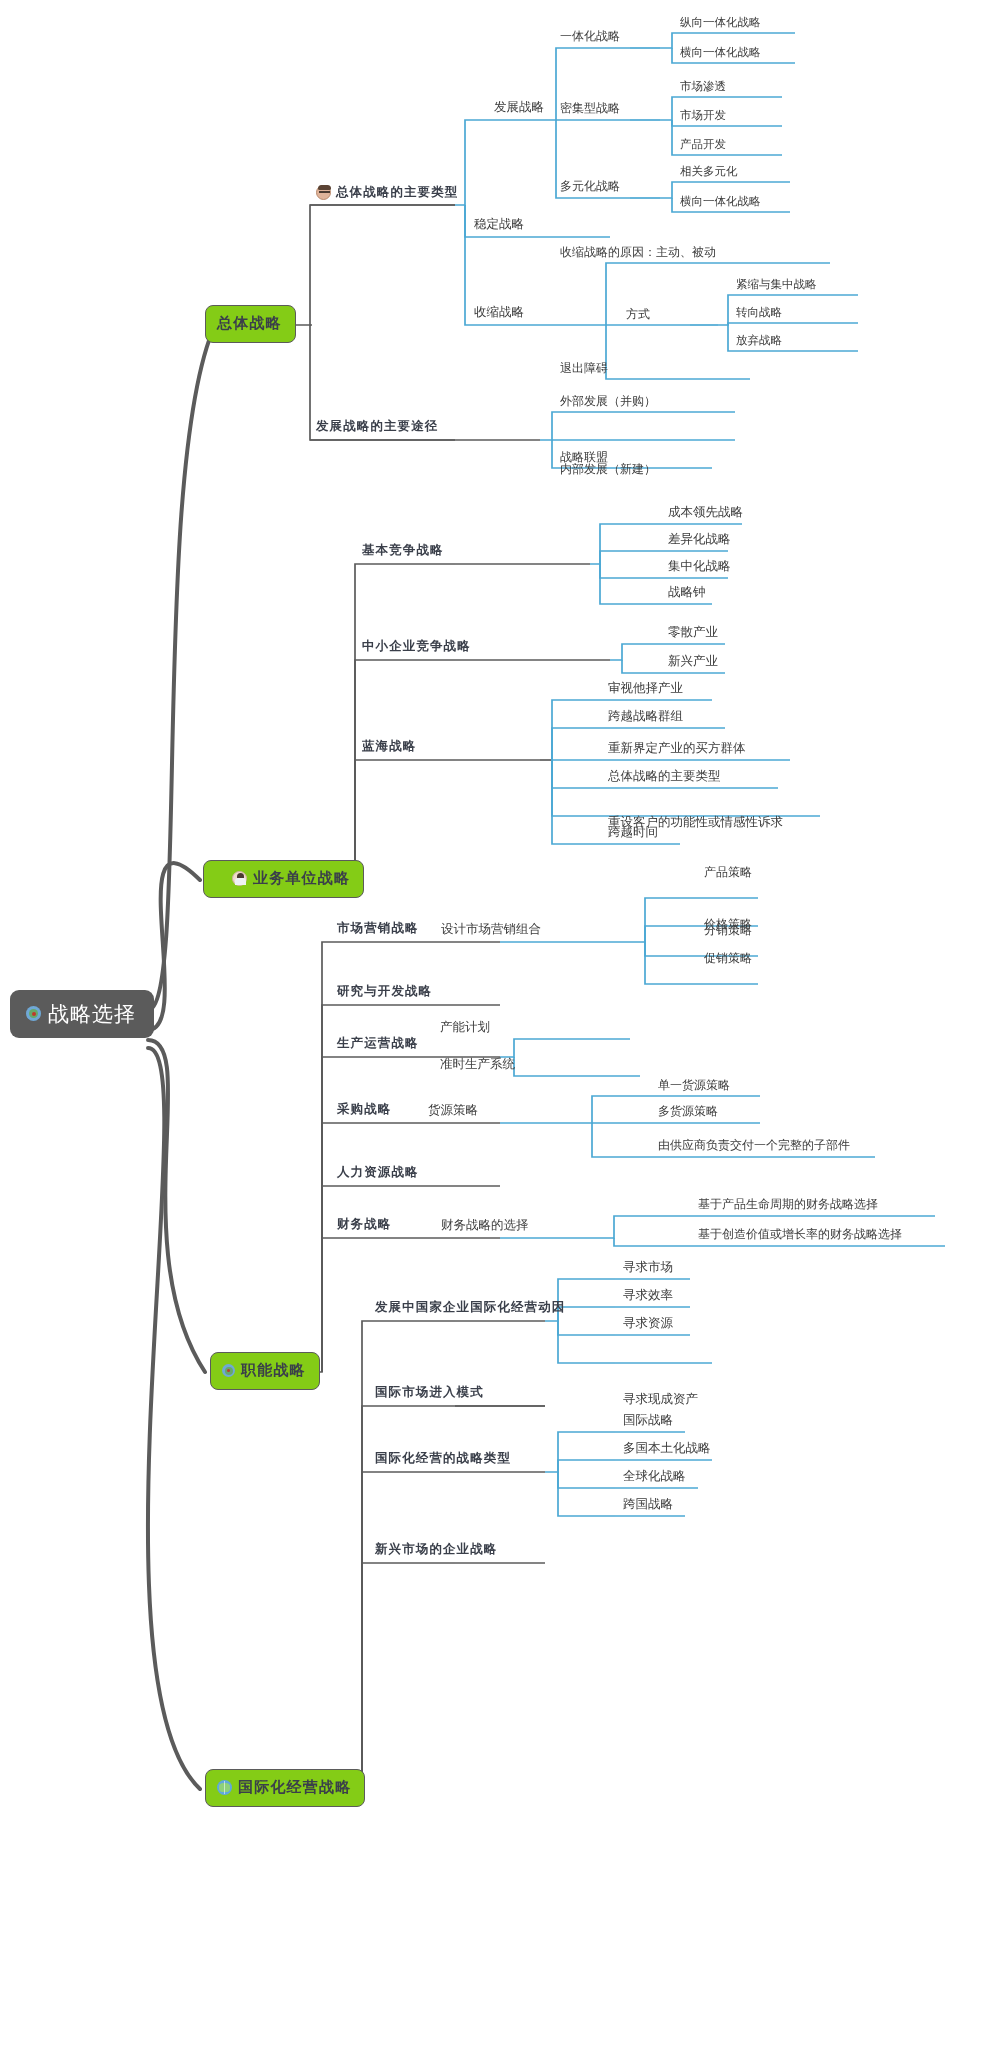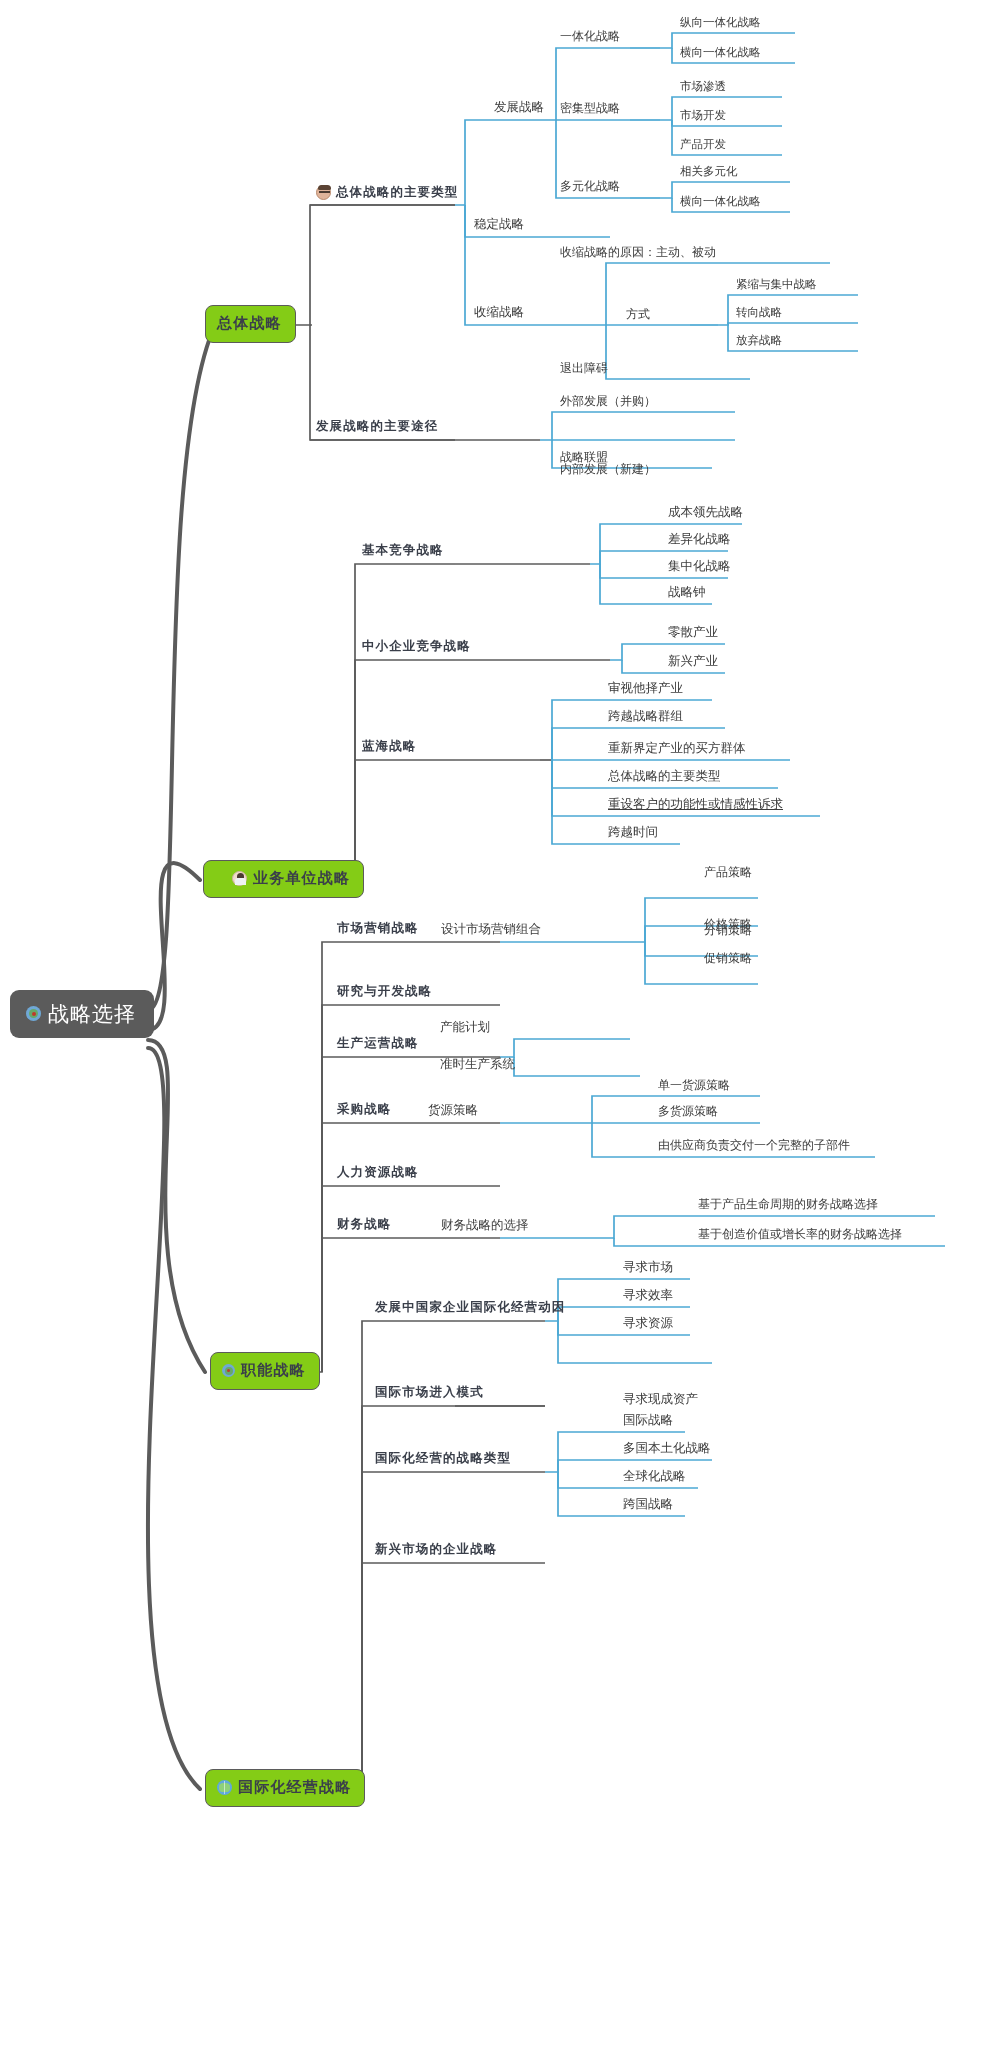--- a/index.html
+++ b/index.html
@@ -490,21 +490,21 @@
   <div class="node lv3" style="left:664px; top:560px;">集中化战略</div>
   <div class="node lv3" style="left:664px; top:586px;">战略钟</div>
 
   <div class="node lv3" style="left:664px; top:626px;">零散产业</div>
   <div class="node lv3" style="left:664px; top:655px;">新兴产业</div>
 
   <div class="node lv3" style="left:604px; top:682px;">审视他择产业</div>
   <div class="node lv3" style="left:604px; top:710px;">跨越战略群组</div>
   <div class="node lv3" style="left:604px; top:742px;">重新界定产业的买方群体</div>
   <div class="node lv3" style="left:604px; top:770px;">总体战略的主要类型</div>
-  <div class="node lv3" style="left:604px; top:798px;text-decoration:underline;">重设客户的功能性或情感性诉求</div>
+  <div class="node lv3" style="left:604px; top:816px;">重设客户的功能性或情感性诉求</div>
   <div class="node lv3" style="left:604px; top:826px;">跨越时间</div>
 
   <div class="node lv2" style="left:333px; top:922px;">市场营销战略</div>
   <div class="node lv2" style="left:333px; top:985px;">研究与开发战略</div>
   <div class="node lv2" style="left:333px; top:1037px;">生产运营战略</div>
   <div class="node lv2" style="left:333px; top:1103px;">采购战略</div>
   <div class="node lv2" style="left:333px; top:1166px;">人力资源战略</div>
   <div class="node lv2" style="left:333px; top:1218px;">财务战略</div>
 
   <div class="node lv3" style="left:437px; top:923px;">设计市场营销组合</div>

